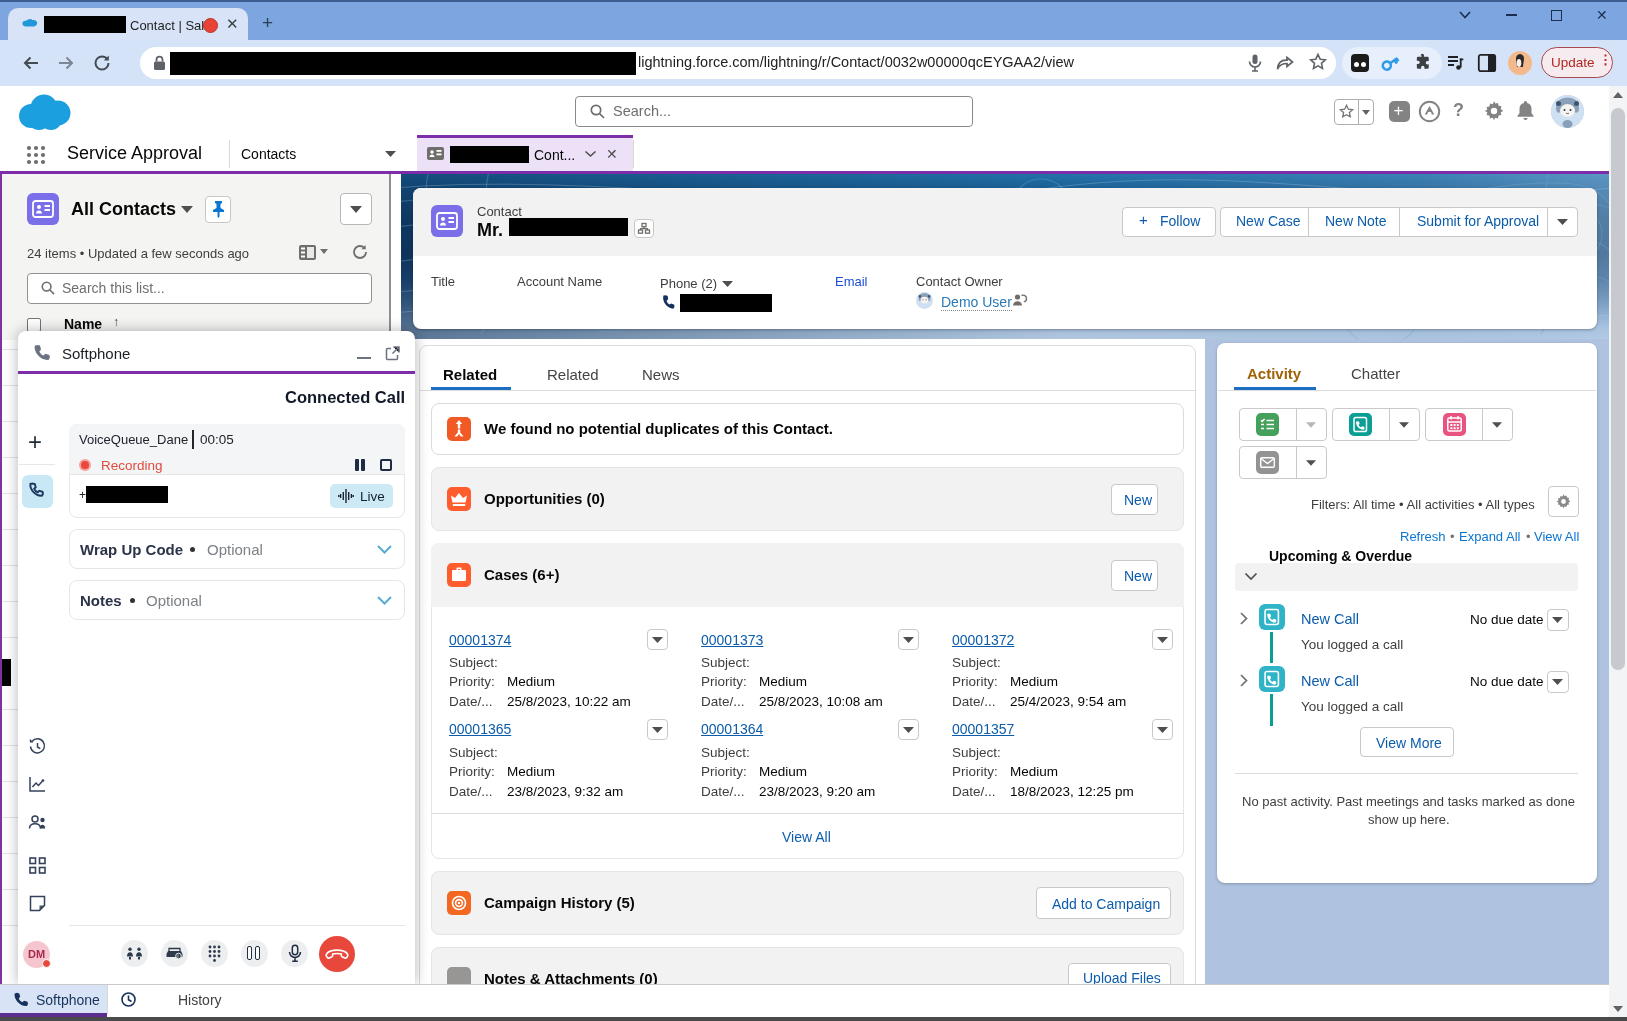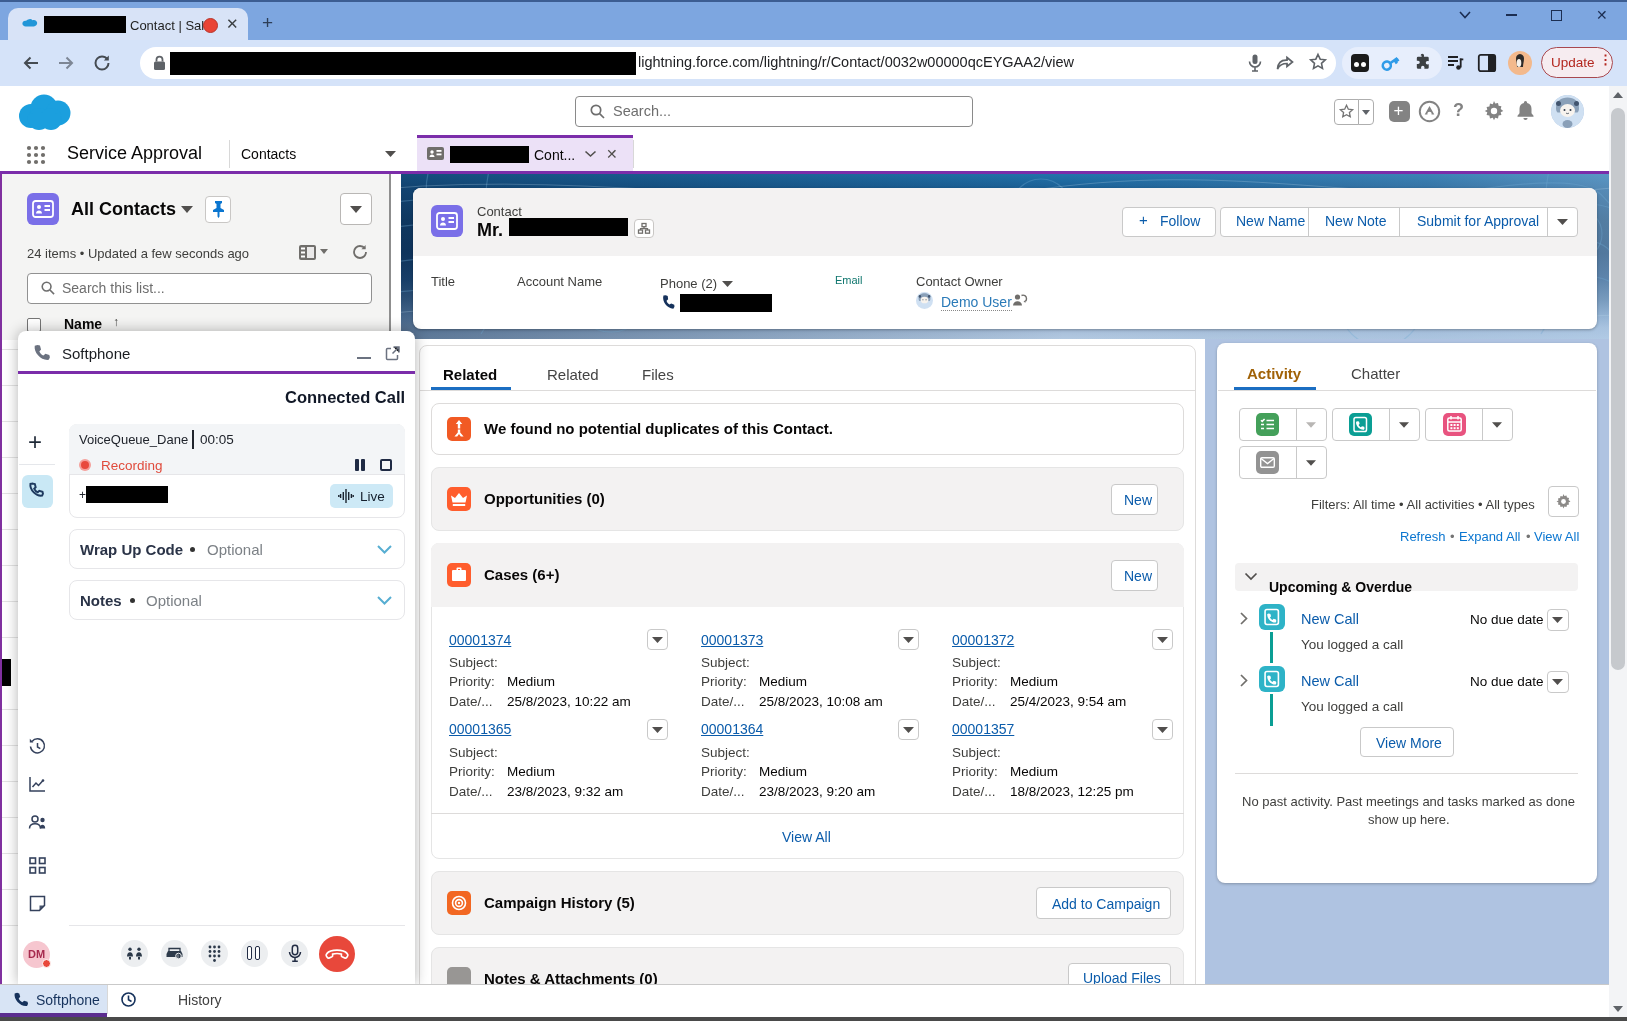--- a/index.html
+++ b/index.html
@@ -320,34 +320,34 @@
       </g>
     </svg>
 
   <div class="abs" style="left:1122px;top:207px;width:94px;height:30px;border:1px solid #c9c9c9;border-radius:4px;background:#fff;"></div>
   <div class="abs" style="left:1220px;top:207px;width:358px;height:30px;border:1px solid #c9c9c9;border-radius:4px;background:#fff;"></div>
   <div class="abs" style="left:1308px;top:207px;width:1px;height:30px;background:#c9c9c9;"></div>
   <div class="abs" style="left:1399px;top:207px;width:1px;height:30px;background:#c9c9c9;"></div>
   <div class="abs" style="left:1547px;top:207px;width:1px;height:30px;background:#c9c9c9;"></div>
   <div class="t" style="left:1139px;top:211px;font-size:15px;color:#0b5cab;">+</div>
   <div class="t" style="left:1160px;top:213px;font-size:14px;color:#0b5cab;">Follow</div>
-  <div class="t" style="left:1236px;top:213px;font-size:14px;color:#0b5cab;">New Name</div>
+  <div class="t" style="left:1236px;top:213px;font-size:14px;color:#0b5cab;">New Case</div>
   <div class="t" style="left:1325px;top:213px;font-size:14px;color:#0b5cab;text-align:right;">New Note</div>
   <div class="t" style="left:1417px;top:213px;font-size:14px;color:#0b5cab;">Submit for Approval</div>
   <svg class="ico" style="left:1557px;top:219px;" width="11" height="6" viewBox="0 0 11 6">
       <path fill="#514f4d" d="M0 0h11L5.5 6z"></path>
     </svg>
 
   <div class="t" style="left:431px;top:274px;font-size:13px;color:#3e3e3c;">Title</div>
   <div class="t" style="left:517px;top:274px;font-size:13px;color:#3e3e3c;">Account Name</div>
   <div class="t" style="left:660px;top:276px;font-size:13px;color:#3e3e3c;">Phone (2)</div>
   <svg class="ico" style="left:722px;top:281px;" width="11" height="6" viewBox="0 0 11 6">
       <path fill="#514f4d" d="M0 0h11L5.5 6z"></path>
     </svg>
-  <div class="t" style="left:835px;top:274px;font-size:11px;color:#0f766e;">Email</div>
+  <div class="t" style="left:835px;top:274px;font-size:13px;color:#1d4ed8;">Email</div>
   <div class="t" style="left:916px;top:274px;font-size:13px;color:#3e3e3c;">Contact Owner</div>
   <svg class="ico" style="left:662px;top:295px;" width="14" height="14" viewBox="0 0 14 14">
       <path fill="#16325c" d="M2.9.8l2 .5.9 3.2-1.4 1.6c.7 1.5 1.9 2.7 3.4 3.4l1.6-1.4 3.2.9.5 2-.9 2c-5.9 1-12.6-5.7-11.6-11.6z" transform="rotate(8 7 7)"></path>
     </svg>
   <div class="blk" style="left:680px;top:294px;width:92px;height:18px;"></div>
 
   <svg class="ico" style="left:916px;top:292px;" width="17" height="17" viewBox="0 0 33 33">
       <circle cx="16.5" cy="16.5" r="16.5" fill="#cfe0f2"></circle>
       <path fill="#8aa0b8" d="M5 13c0-7 5-10.5 11.5-10.5S28 6 28 13c0 2-.5 3.5-1.5 4.5h-20C5.5 16.5 5 15 5 13z"></path>
       <circle cx="7.5" cy="8.5" r="2.5" fill="#41546e"></circle>
@@ -363,21 +363,21 @@
       <path fill="none" stroke="#706e6b" stroke-width="1.4" d="M9.5 2.5c2.5-1 5 .5 5 3.2 0 1-.4 1.9-1 2.5"></path>
       <path fill="#706e6b" d="M13.8 9.5l-2.3-.6 1.8-1.8z"></path>
     </svg>
 </div>
 
 <div class="abs" style="left:419px;top:345px;width:777px;height:700px;background:#fff;border:1px solid #dddbda;border-radius:8px;"></div>
 <div id="maincardcontent">
 
   <div class="t" style="left:443px;top:366px;font-size:15px;font-weight:700;color:#080707;">Related</div>
   <div class="t" style="left:547px;top:366px;font-size:15px;color:#444;">Related</div>
-  <div class="t" style="left:642px;top:366px;font-size:15px;color:#444;">Files</div>
+  <div class="t" style="left:642px;top:366px;font-size:15px;color:#444;">News</div>
   <div class="abs" style="left:420px;top:390px;width:775px;height:1px;background:#dddbda;"></div>
   <div class="abs" style="left:431px;top:387px;width:80px;height:3px;background:#1b6ec2;"></div>
 
   <div class="abs" style="left:431px;top:403px;width:753px;height:52px;border:1px solid #dddbda;border-radius:8px;background:#fff;"></div>
   <div class="abs" style="left:447px;top:417px;width:24px;height:24px;background:#f15a24;border-radius:5px;"></div>
   <svg class="ico" style="left:452px;top:420px;" width="14" height="18" viewBox="0 0 14 18">
       <g fill="#fff">
         <path d="M7 0l3.2 4H8.2v4.5H5.8V4H3.8z"></path>
         <path d="M5.8 9.5h2.4v3l3.4 4h-2.8L7 13.9 5.2 16.5H2.4l3.4-4z"></path>
       </g>
@@ -558,21 +558,21 @@
   <div class="t" style="left:1400px;top:529px;font-size:13px;color:#0b76d0;">Refresh</div>
   <div class="t" style="left:1450px;top:529px;font-size:13px;color:#747474;">•</div>
   <div class="t" style="left:1459px;top:529px;font-size:13px;color:#0b76d0;">Expand All</div>
   <div class="t" style="left:1526px;top:529px;font-size:13px;color:#747474;">•</div>
   <div class="t" style="left:1534px;top:529px;font-size:13px;color:#0b76d0;">View All</div>
 
   <div class="abs" style="left:1235px;top:563px;width:343px;height:28px;background:#f3f2f2;border-radius:4px;"></div>
   <svg class="ico" style="left:1245px;top:573px;" width="12" height="7" viewBox="0 0 12 7">
       <path fill="none" stroke="#514f4d" stroke-width="1.7" d="M0.5 0.5L6 6l5.5-5.5"></path>
     </svg>
-  <div class="t" style="left:1269px;top:579px;font-size:14px;font-weight:700;color:#080707;">Upcoming &amp; Overdue</div>
+  <div class="t" style="left:1269px;top:548px;font-size:14px;font-weight:700;color:#080707;">Upcoming &amp; Overdue</div>
 
   <svg class="ico" style="left:1240px;top:612px;" width="8" height="13" viewBox="0 0 8 13">
       <path fill="none" stroke="#706e6b" stroke-width="1.7" d="M1 1l5.5 5.5L1 12"></path>
     </svg>
   <div class="abs" style="left:1259px;top:604px;width:26px;height:26px;background:#2eb3c7;border-radius:6px;"></div>
   <svg class="ico" style="left:1264px;top:609px;" width="16" height="16" viewBox="0 0 15 15">
       <rect x="1" y="0.5" width="12.5" height="14" rx="1.8" fill="none" stroke="#fff" stroke-width="1.5"></rect>
       <path fill="#fff" d="M4.5 4.2l1.5.4.6 2.2-1 1.1c.5 1 1.3 1.9 2.3 2.3l1.1-1 2.2.6.4 1.5-.6 1.4c-4 .6-8.6-3.9-7.9-7.9z"></path>
     </svg>
   <div class="t" style="left:1301px;top:611px;font-size:14.5px;color:#0b5cab;">New Call</div>

